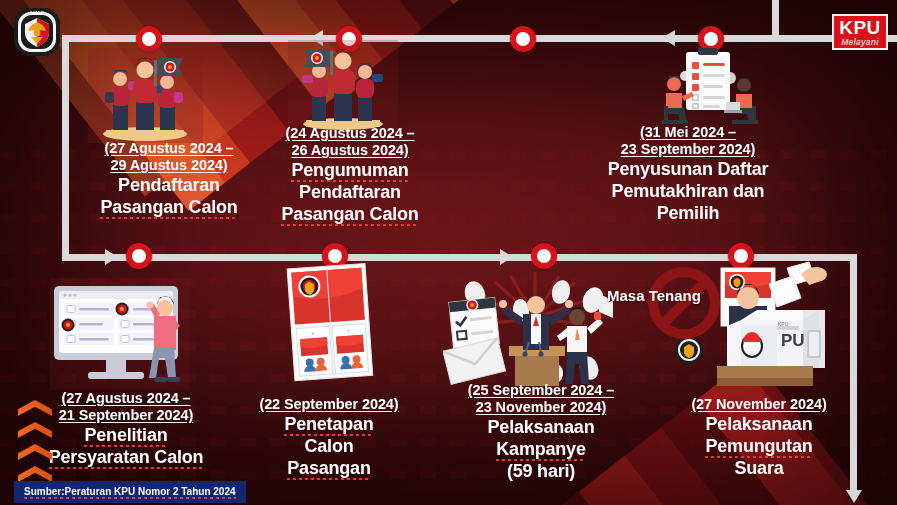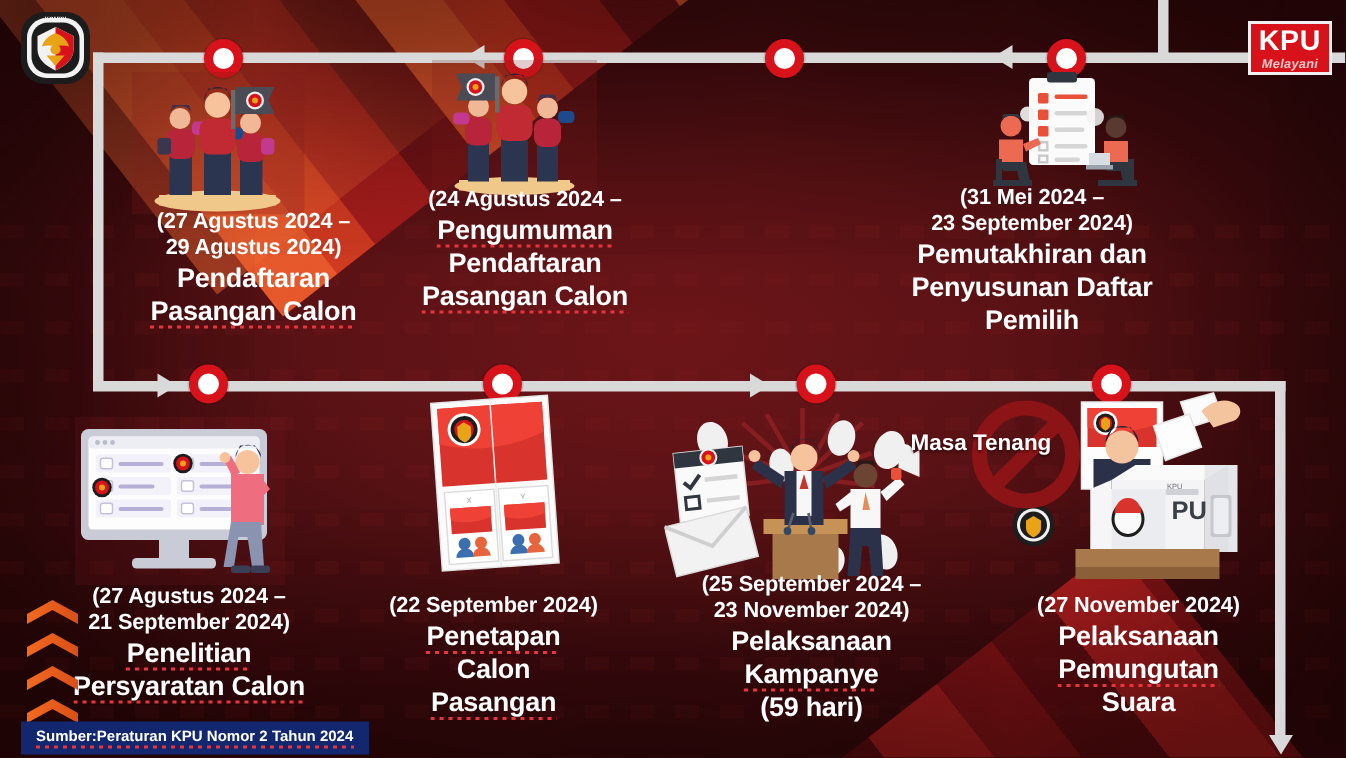--- a/index.html
+++ b/index.html
@@ -57,21 +57,21 @@
   .dot{
     position:absolute;width:26px;height:26px;border-radius:50%;
     background:#ffffff;border:6px solid #d8121a;box-sizing:border-box;
     box-shadow:0 0 0 1px rgba(0,0,0,.15);
   }
 
   
   .step{position:absolute;text-align:center;color:#fff;}
   .dates{
     font-weight:bold;font-size:14.5px;line-height:1.18;
-    text-underline-offset:2px;
+    text-decoration:underline;text-underline-offset:2px;
     letter-spacing:-.1px;
   }
   .title{
     font-weight:bold;font-size:18px;line-height:1.21;margin-top:1px;
     letter-spacing:-.2px;
   }
   .title .sq{
     background-image:linear-gradient(90deg,#e8343c 0 3px,transparent 3px 6px);
     background-repeat:repeat-x;background-size:6px 2px;background-position:0 100%;
     padding-bottom:2px;
@@ -259,20 +259,21 @@
         <path d="M42 9 h-26 l4 9 -4 9 h26z" fill="#4b4b55"></path>
         <circle cx="29" cy="18" r="6" fill="#f0f0f0"></circle>
         <circle cx="29" cy="18" r="4.5" fill="#d8121a"></circle>
         <circle cx="29" cy="18" r="2" fill="#e8a317"></circle>
       </g>
     </svg>
   </div>
   <div class="step" style="left:250px;top:125px;width:200px;">
     <div class="dates">
       <div>(24 Agustus 2024 –</div>
+        <div>26 Agustus 2024)</div>
     </div>
     <div class="title">
       <div><span class="sq">Pengumuman</span></div>
       <div>Pendaftaran</div>
       <div><span class="sq">Pasangan Calon</span></div>
     </div>
   </div>
 
 
   <div class="ill" style="left:648px;top:48px;">
@@ -321,22 +322,22 @@
       <circle cx="37" cy="28" r="5" fill="#f3f3f3" opacity=".9"></circle>
       <circle cx="82" cy="30" r="6" fill="#f3f3f3" opacity=".85"></circle>
     </svg>
   </div>
   <div class="step" style="left:579px;top:124px;width:218px;">
     <div class="dates">
       <div>(31 Mei 2024 –</div>
         <div>23 September 2024)</div>
     </div>
     <div class="title">
+      <div>Penyusunan Daftar</div>
       <div>Pemutakhiran dan</div>
-      <div>Penyusunan Daftar</div>
       <div>Pemilih</div>
     </div>
   </div>
 
   <div class="ill" style="left:50px;top:278px;">
     <svg width="140" height="112" viewBox="0 0 140 112">
       <rect width="140" height="112" fill="#7a1a1d" opacity=".2"></rect>
       <rect x="4" y="8" width="124" height="74" rx="5" fill="#c9cbd6"></rect>
       <rect x="9" y="13" width="114" height="62" rx="3" fill="#fdfdfd"></rect>
       <rect x="9" y="13" width="114" height="8" rx="3" fill="#edeef4"></rect>

